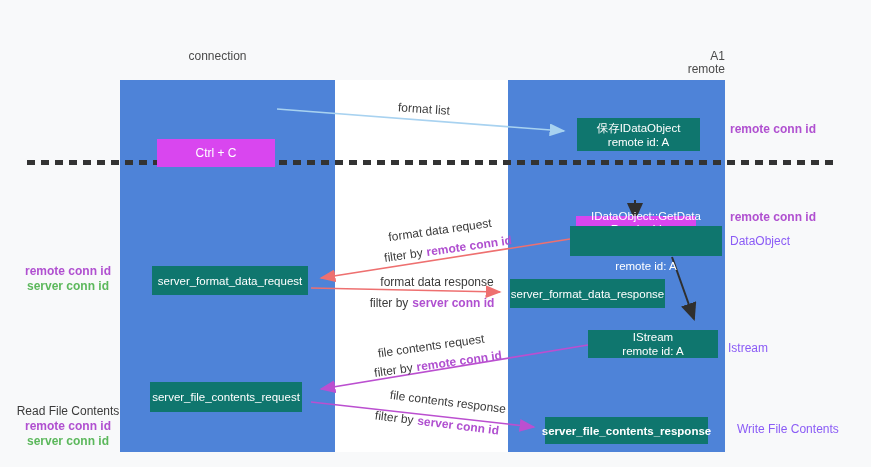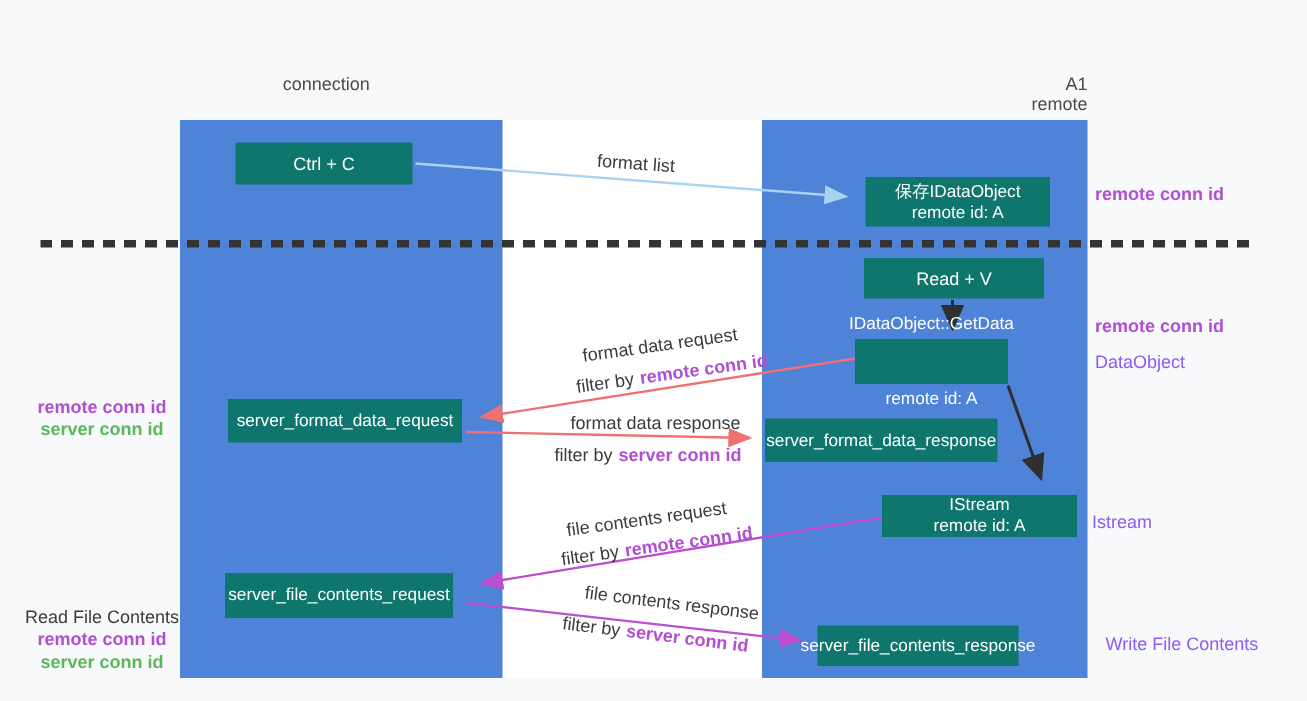--- a/index.html
+++ b/index.html
@@ -38,32 +38,32 @@
   .dashed-line{
     position:absolute;left:27px;top:160px;width:806px;height:5px;z-index:2;
     background:repeating-linear-gradient(90deg,#333 0 8px,transparent 8px 14px);
   }
 
   .node{
     position:absolute;z-index:3;
     display:flex;flex-direction:column;align-items:center;justify-content:center;
     color:#ffffff;text-align:center;
   }
-  .node.green{background:#0f766e;font-size:12px;}
+  .node.green{background:#d946ef;font-size:12px;margin-top:44px;}
   .node.orange{background:#0f766e;font-size:11.5px;line-height:14px;}
 
   .n-ctrl-c{left:157px;top:95px;width:118px;height:28px;}
   .n-save{left:577px;top:118px;width:123px;height:33px;}
   .n-ctrl-v{left:576px;top:172px;width:120px;height:27px;}
-  .n-getdata{left:570px;top:226px;width:102px;height:30px;gap:36px;}
+  .n-getdata{left:570px;top:226px;width:152px;height:30px;gap:36px;}
   .n-format-req{left:152px;top:266px;width:156px;height:29px;}
   .n-format-resp{left:510px;top:279px;width:155px;height:29px;}
   .n-istream{left:588px;top:330px;width:130px;height:28px;}
   .n-file-req{left:150px;top:382px;width:152px;height:30px;}
-  .n-file-resp{left:545px;top:417px;width:134px;height:27px;}
+  .n-file-resp{left:545px;top:417px;width:163px;height:27px;font-weight:bold;}
 
   .edge-label{
     position:absolute;z-index:3;white-space:nowrap;
     font-size:12px;color:#3b3b3b;
     transform:translate(-50%,-50%) rotate(var(--rot,0deg));
   }
   .edge-label .purple{color:#b050d0;font-weight:bold;}
   .edge-label .fb{margin-right:4px;}
 
   .side-label{

